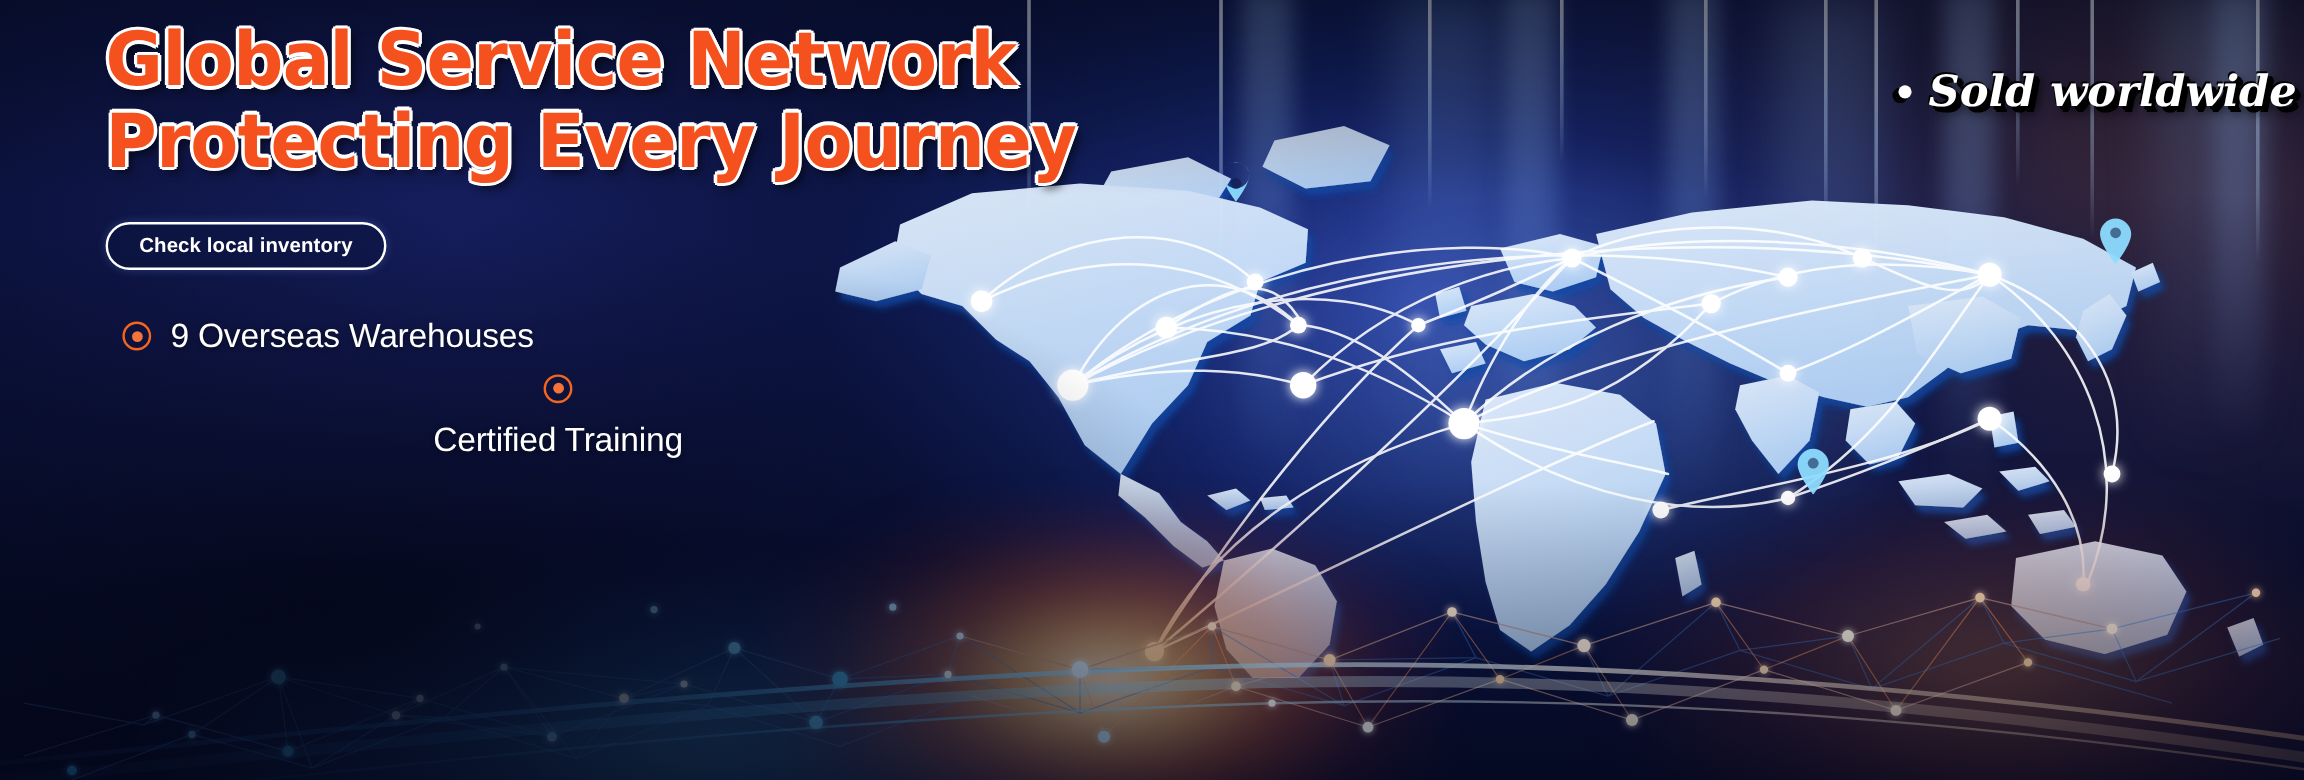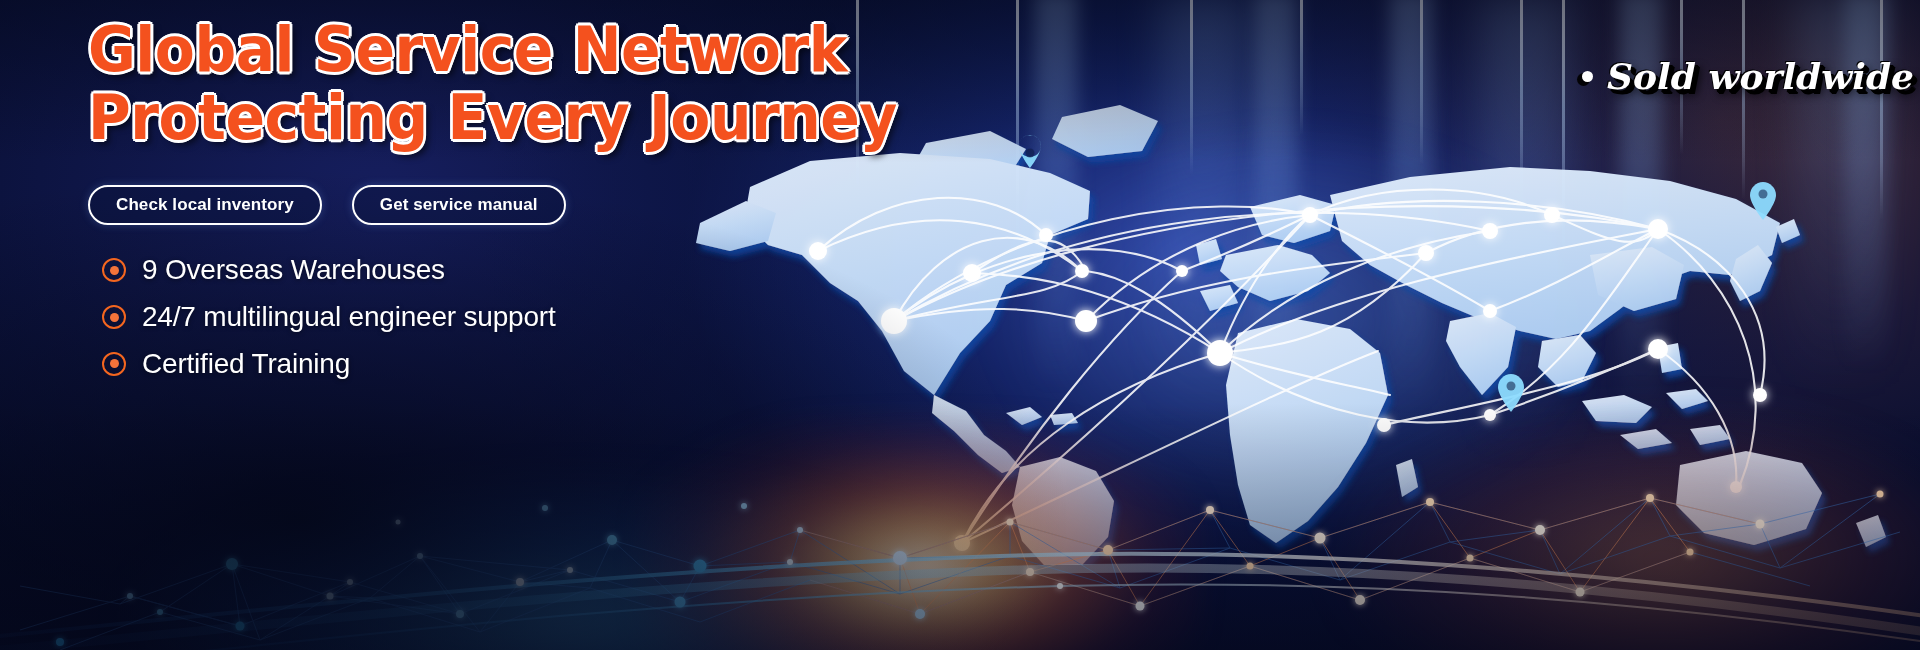--- a/index.html
+++ b/index.html
@@ -153,31 +153,31 @@
     font-weight: 700;
     letter-spacing: 0.1px;
     white-space: nowrap;
     cursor: pointer;
     box-shadow: 0 0 8px rgba(120,170,255,0.25);
     font-family: "Liberation Sans", sans-serif;
   }
 
   .feature-list {
     list-style: none;
-    margin: 30px 0 0 14px;
+    margin: 40px 0 0 14px;
     padding: 0;
     text-align: center;
   }
   .feature-item {
     display: flex;
     align-items: center;
     margin-bottom: 16px;
     gap: 16px;
   }
-  .feature-item:last-child { margin-bottom: 0; }
+  .feature-item:last-child { margin-bottom: 0; flex-direction: column; }
 
   .bullet-ring {
     flex: 0 0 auto;
     width: 24px; height: 24px;
     border: 2.5px solid #f4661f;
     border-radius: 50%;
     display: flex;
     align-items: center;
     justify-content: center;
   }
@@ -503,34 +503,29 @@
 
   <div class="content">
 
     <h1 class="headline">
       <span class="line">Global Service Network</span>
       <span class="line">Protecting Every Journey</span>
     </h1>
 
     <div class="btn-row">
       <button class="pill-btn">Check local inventory</button>
-      <button class="pill-btn">Get service manual</button>
     </div>
 
     <ul class="feature-list">
       <li class="feature-item">
         <span class="bullet-ring"></span>
         <span class="feature-text">9 Overseas Warehouses</span>
       </li>
       <li class="feature-item">
         <span class="bullet-ring"></span>
-        <span class="feature-text">24/7 multilingual engineer support</span>
-      </li>
-      <li class="feature-item">
-        <span class="bullet-ring"></span>
         <span class="feature-text">Certified Training</span>
       </li>
     </ul>
   </div>
 
   <div class="sold-worldwide">
     <span class="sold-dot"></span>
     <span class="sold-text">Sold worldwide</span>
   </div>
 

